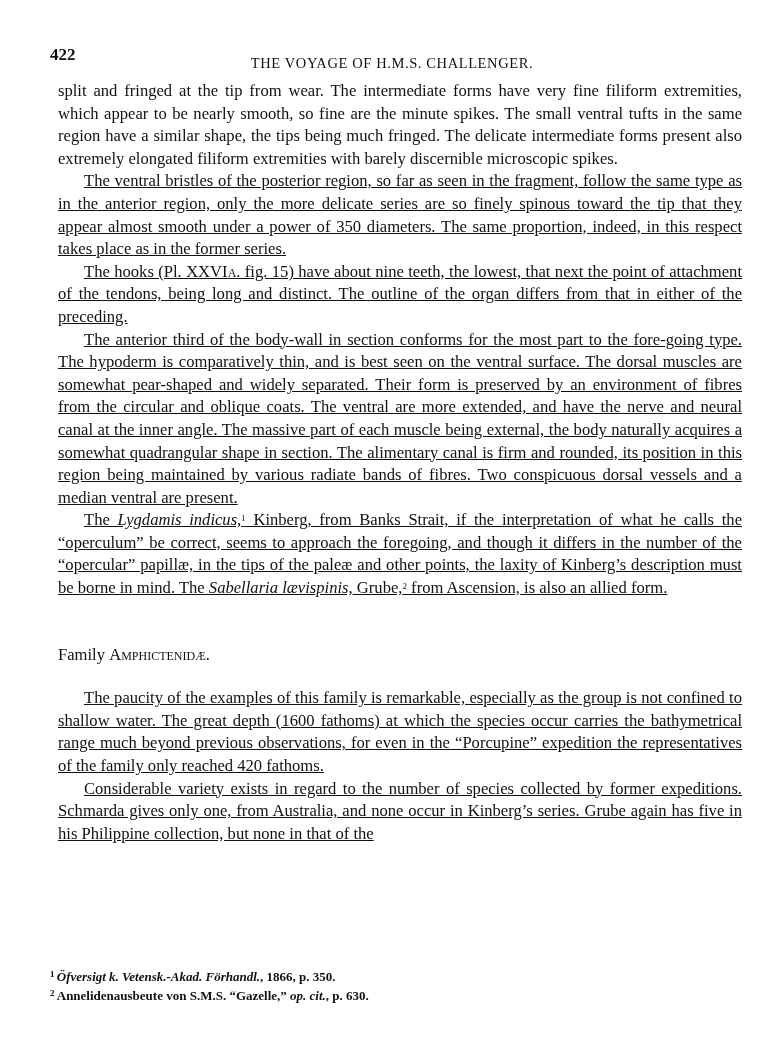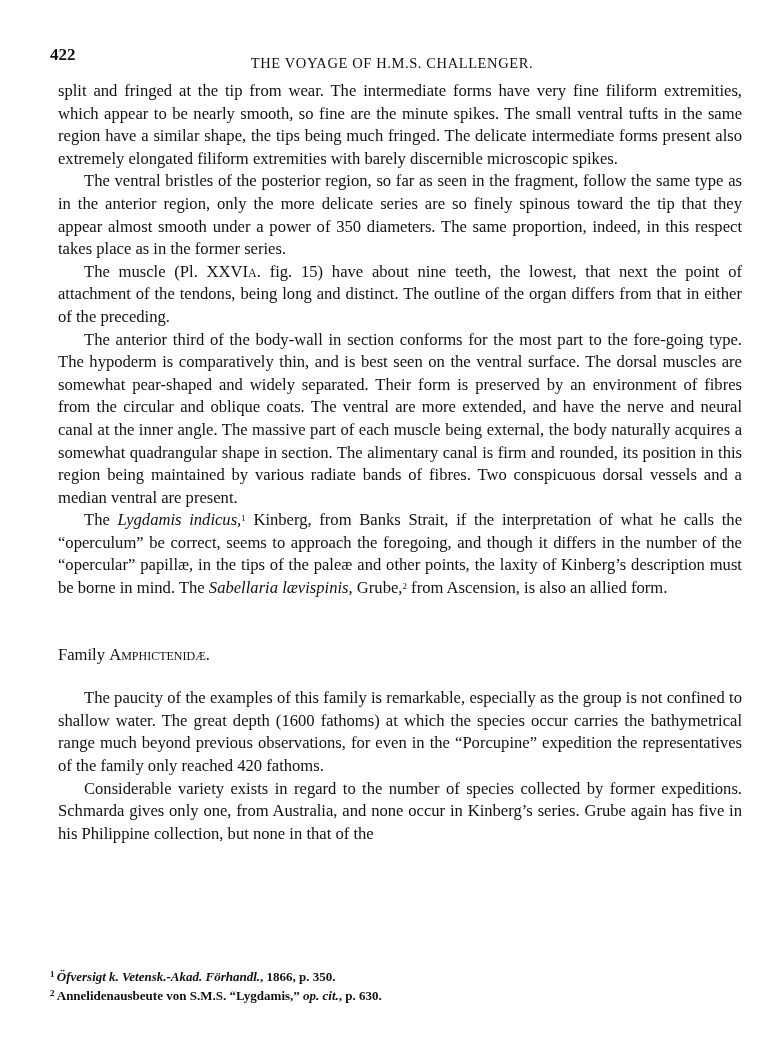--- a/index.html
+++ b/index.html
@@ -6,51 +6,51 @@
   body { width:776px; height:1050px; position:relative; overflow:hidden;
          font-family:"Liberation Serif","DejaVu Serif",serif; color:#111; }
   .page { position:absolute; left:50px; top:0; width:684px; }
   .header { position:absolute; top:45px; left:0; width:684px; height:24px; }
   .page-num { position:absolute; left:0; top:0; font-size:17px; font-weight:bold; }
   .running-title { position:absolute; left:0; width:684px; text-align:center; top:10px;
                    font-size:14.5px; letter-spacing:0.6px; }
   .body-text { position:absolute; top:80px; left:0; width:684px; font-size:16.6px;
                line-height:22.6px; text-align:justify;margin-left:8px; }
   .body-text p { margin:0; }
-  .indent { text-indent:26px; }
+  .indent { text-indent:26px;text-decoration:underline; }
   .family-heading { margin:44px 0 21px 0 !important; font-size:16.6px; }
   .sc { font-variant:small-caps; }
   sup { font-size:9px; vertical-align:top; position:relative; top:-2px; }
   .footnotes { position:absolute; top:967px; left:0; width:684px; 
                font-size:13px; line-height:19px; font-weight:bold; }
   .footnotes i { font-weight:bold; }
 </style>
 </head>
 <body>
 
 <div class="page">
   <div class="header">
     <span class="page-num">422</span>
     <div class="running-title">THE VOYAGE OF H.M.S. CHALLENGER.</div>
   </div>
 
   <div class="body-text">
     <div id="paras-1">
         <p><span>split and fringed at the tip from wear.  The intermediate forms have very fine filiform extremities, which appear to be nearly smooth, so fine are the minute spikes.  The small ventral tufts in the same region have a similar shape, the tips being much fringed.  The delicate intermediate forms present also extremely elongated filiform extremities with barely discernible microscopic spikes.</span></p>
         <p class="indent"><span>The ventral bristles of the posterior region, so far as seen in the fragment, follow the same type as in the anterior region, only the more delicate series are so finely spinous toward the tip that they appear almost smooth under a power of 350 diameters.  The same proportion, indeed, in this respect takes place as in the former series.</span></p>
-        <p class="indent"><span>The muscle (Pl. XXVI</span><span class="sc">a</span><span>. fig. 15) have about nine teeth, the lowest, that next the point of attachment of the tendons, being long and distinct.  The outline of the organ differs from that in either of the preceding.</span></p>
+        <p class="indent"><span>The hooks (Pl. XXVI</span><span class="sc">a</span><span>. fig. 15) have about nine teeth, the lowest, that next the point of attachment of the tendons, being long and distinct.  The outline of the organ differs from that in either of the preceding.</span></p>
         <p class="indent"><span>The anterior third of the body-wall in section conforms for the most part to the fore-going type.  The hypoderm is comparatively thin, and is best seen on the ventral surface. The dorsal muscles are somewhat pear-shaped and widely separated.  Their form is preserved by an environment of fibres from the circular and oblique coats.  The ventral are more extended, and have the nerve and neural canal at the inner angle. The massive part of each muscle being external, the body naturally acquires a somewhat quadrangular shape in section.  The alimentary canal is firm and rounded, its position in this region being maintained by various radiate bands of fibres.  Two conspicuous dorsal vessels and a median ventral are present.</span></p>
         <p class="indent"><span>The </span><i>Lygdamis indicus,</i><sup>1</sup><span> Kinberg, from Banks Strait, if the interpretation of what he calls the “operculum” be correct, seems to approach the foregoing, and though it differs in the number of the “opercular” papillæ, in the tips of the paleæ and other points, the laxity of Kinberg’s description must be borne in mind.  The </span><i>Sabellaria lævispinis,</i><span> Grube,</span><sup>2</sup><span> from Ascension, is also an allied form.</span></p>
       </div>
     <p class="family-heading">
       <span>Family </span><span class="sc">Amphictenidæ.</span>
     </p>
     <div id="paras-2">
         <p class="indent"><span>The paucity of the examples of this family is remarkable, especially as the group is not confined to shallow water.  The great depth (1600 fathoms) at which the species occur carries the bathymetrical range much beyond previous observations, for even in the “Porcupine” expedition the representatives of the family only reached 420 fathoms.</span></p>
         <p class="indent"><span>Considerable variety exists in regard to the number of species collected by former expeditions.  Schmarda gives only one, from Australia, and none occur in Kinberg’s series.  Grube again has five in his Philippine collection, but none in that of the</span></p>
       </div>
   </div>
 
   <div class="footnotes" id="footnotes">
       <div><sup>1 </sup><i>Öfversigt k. Vetensk.-Akad. Förhandl.</i><span>, 1866, p. 350.</span></div>
-      <div><sup>2 </sup><span>Annelidenausbeute von S.M.S. “Lygdamis,” </span><i>op. cit.</i><span>, p. 630.</span></div>
+      <div><sup>2 </sup><span>Annelidenausbeute von S.M.S. “Gazelle,” </span><i>op. cit.</i><span>, p. 630.</span></div>
     </div>
 </div>
 
 </body></html>

